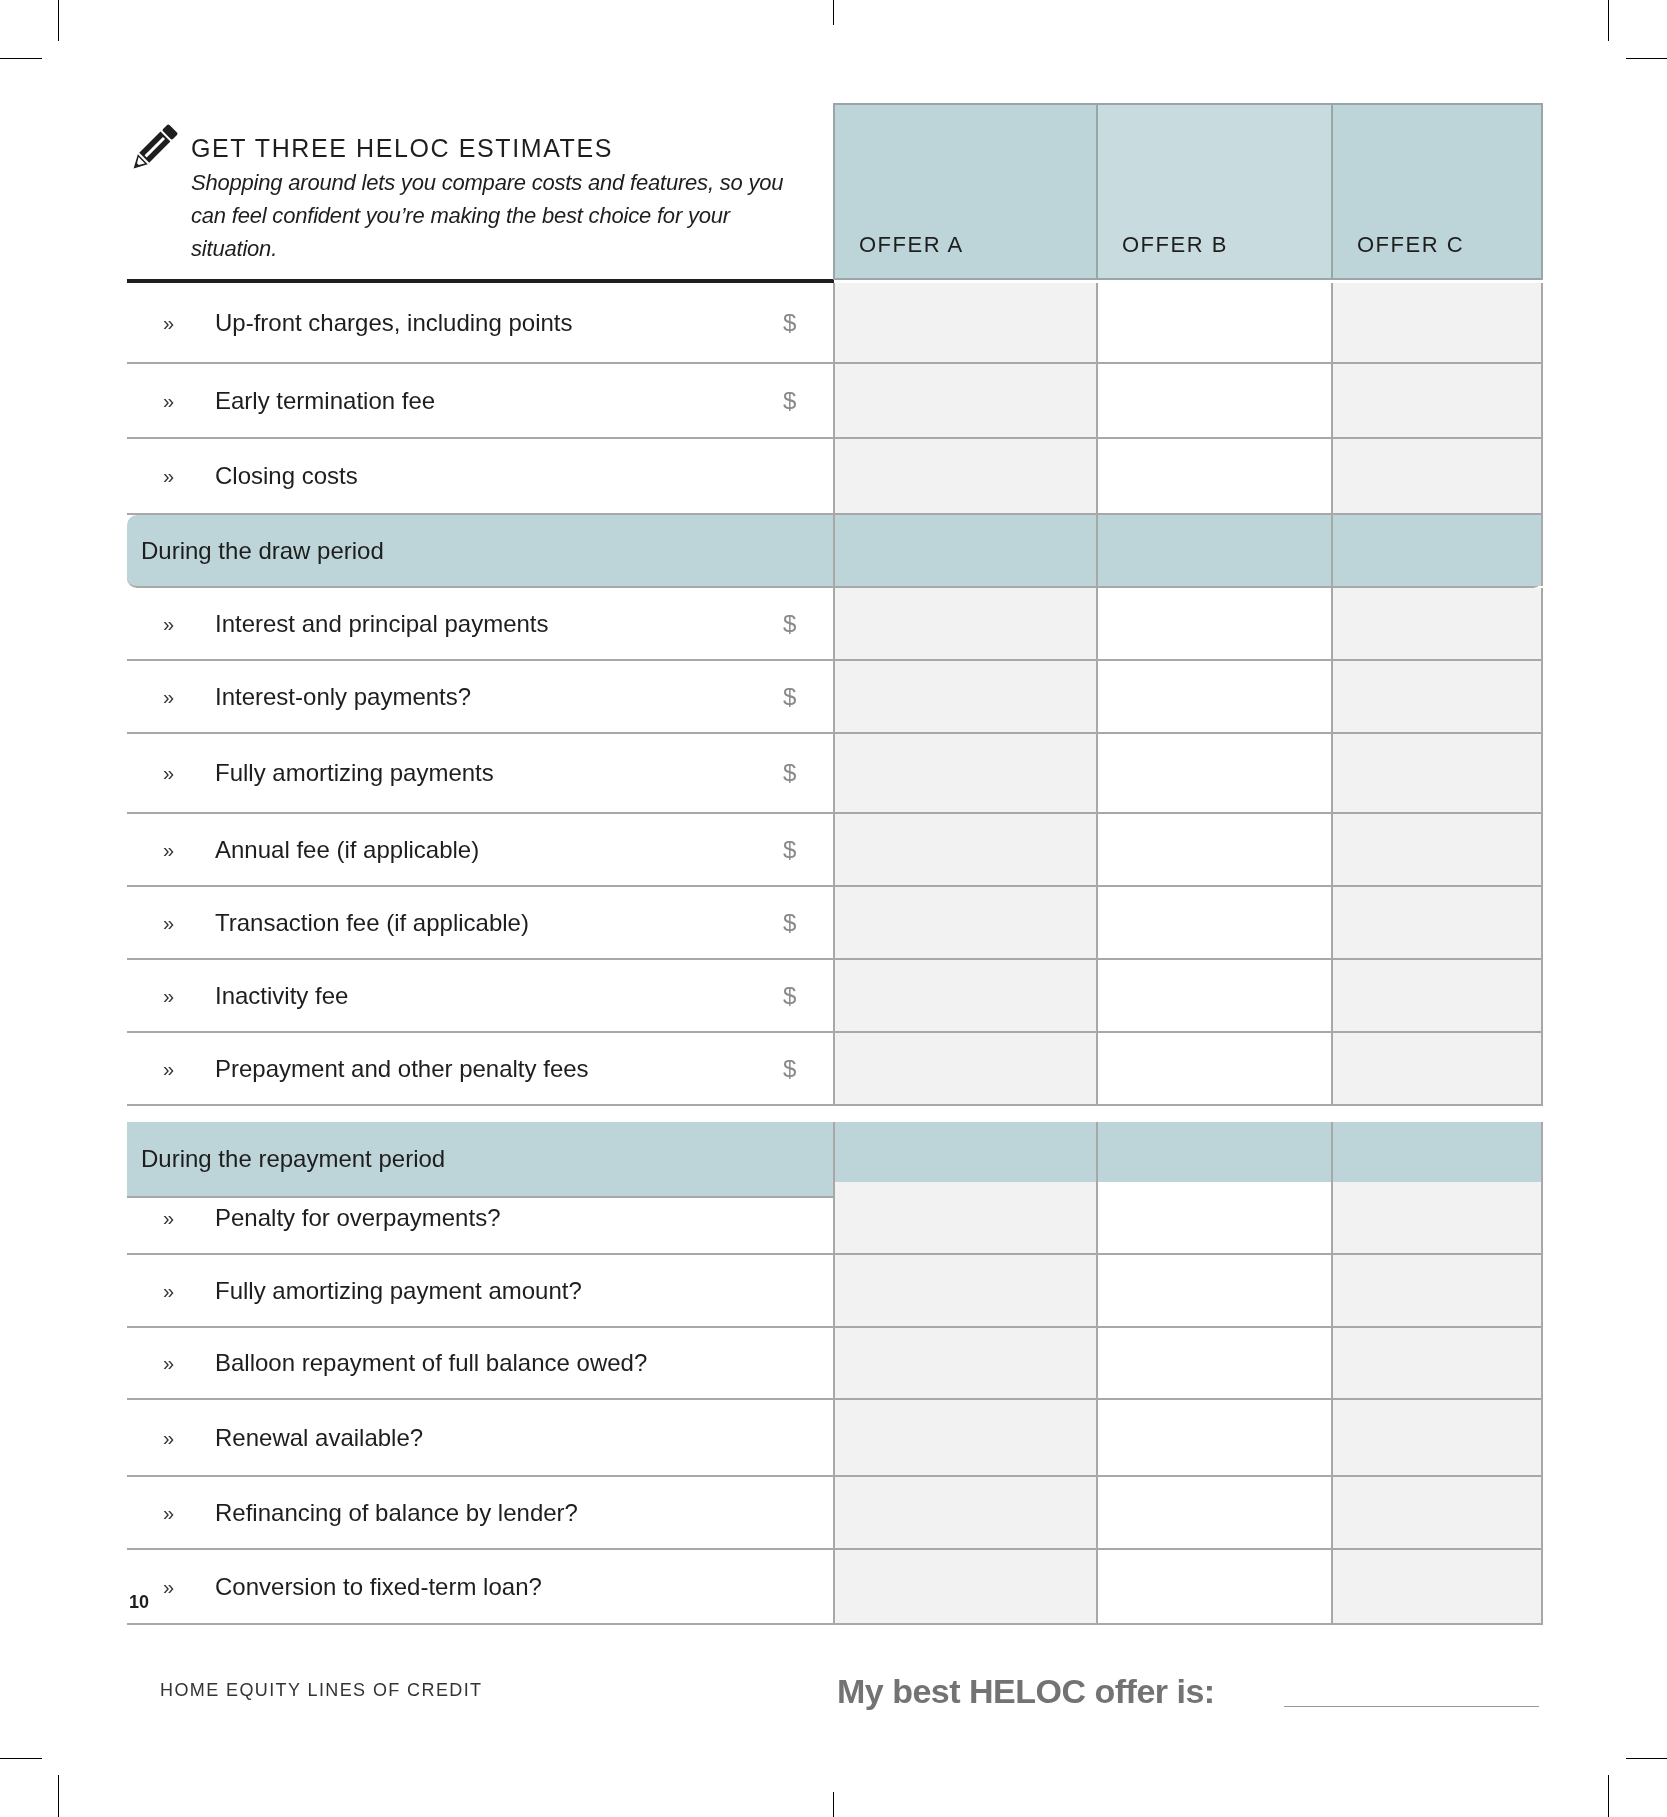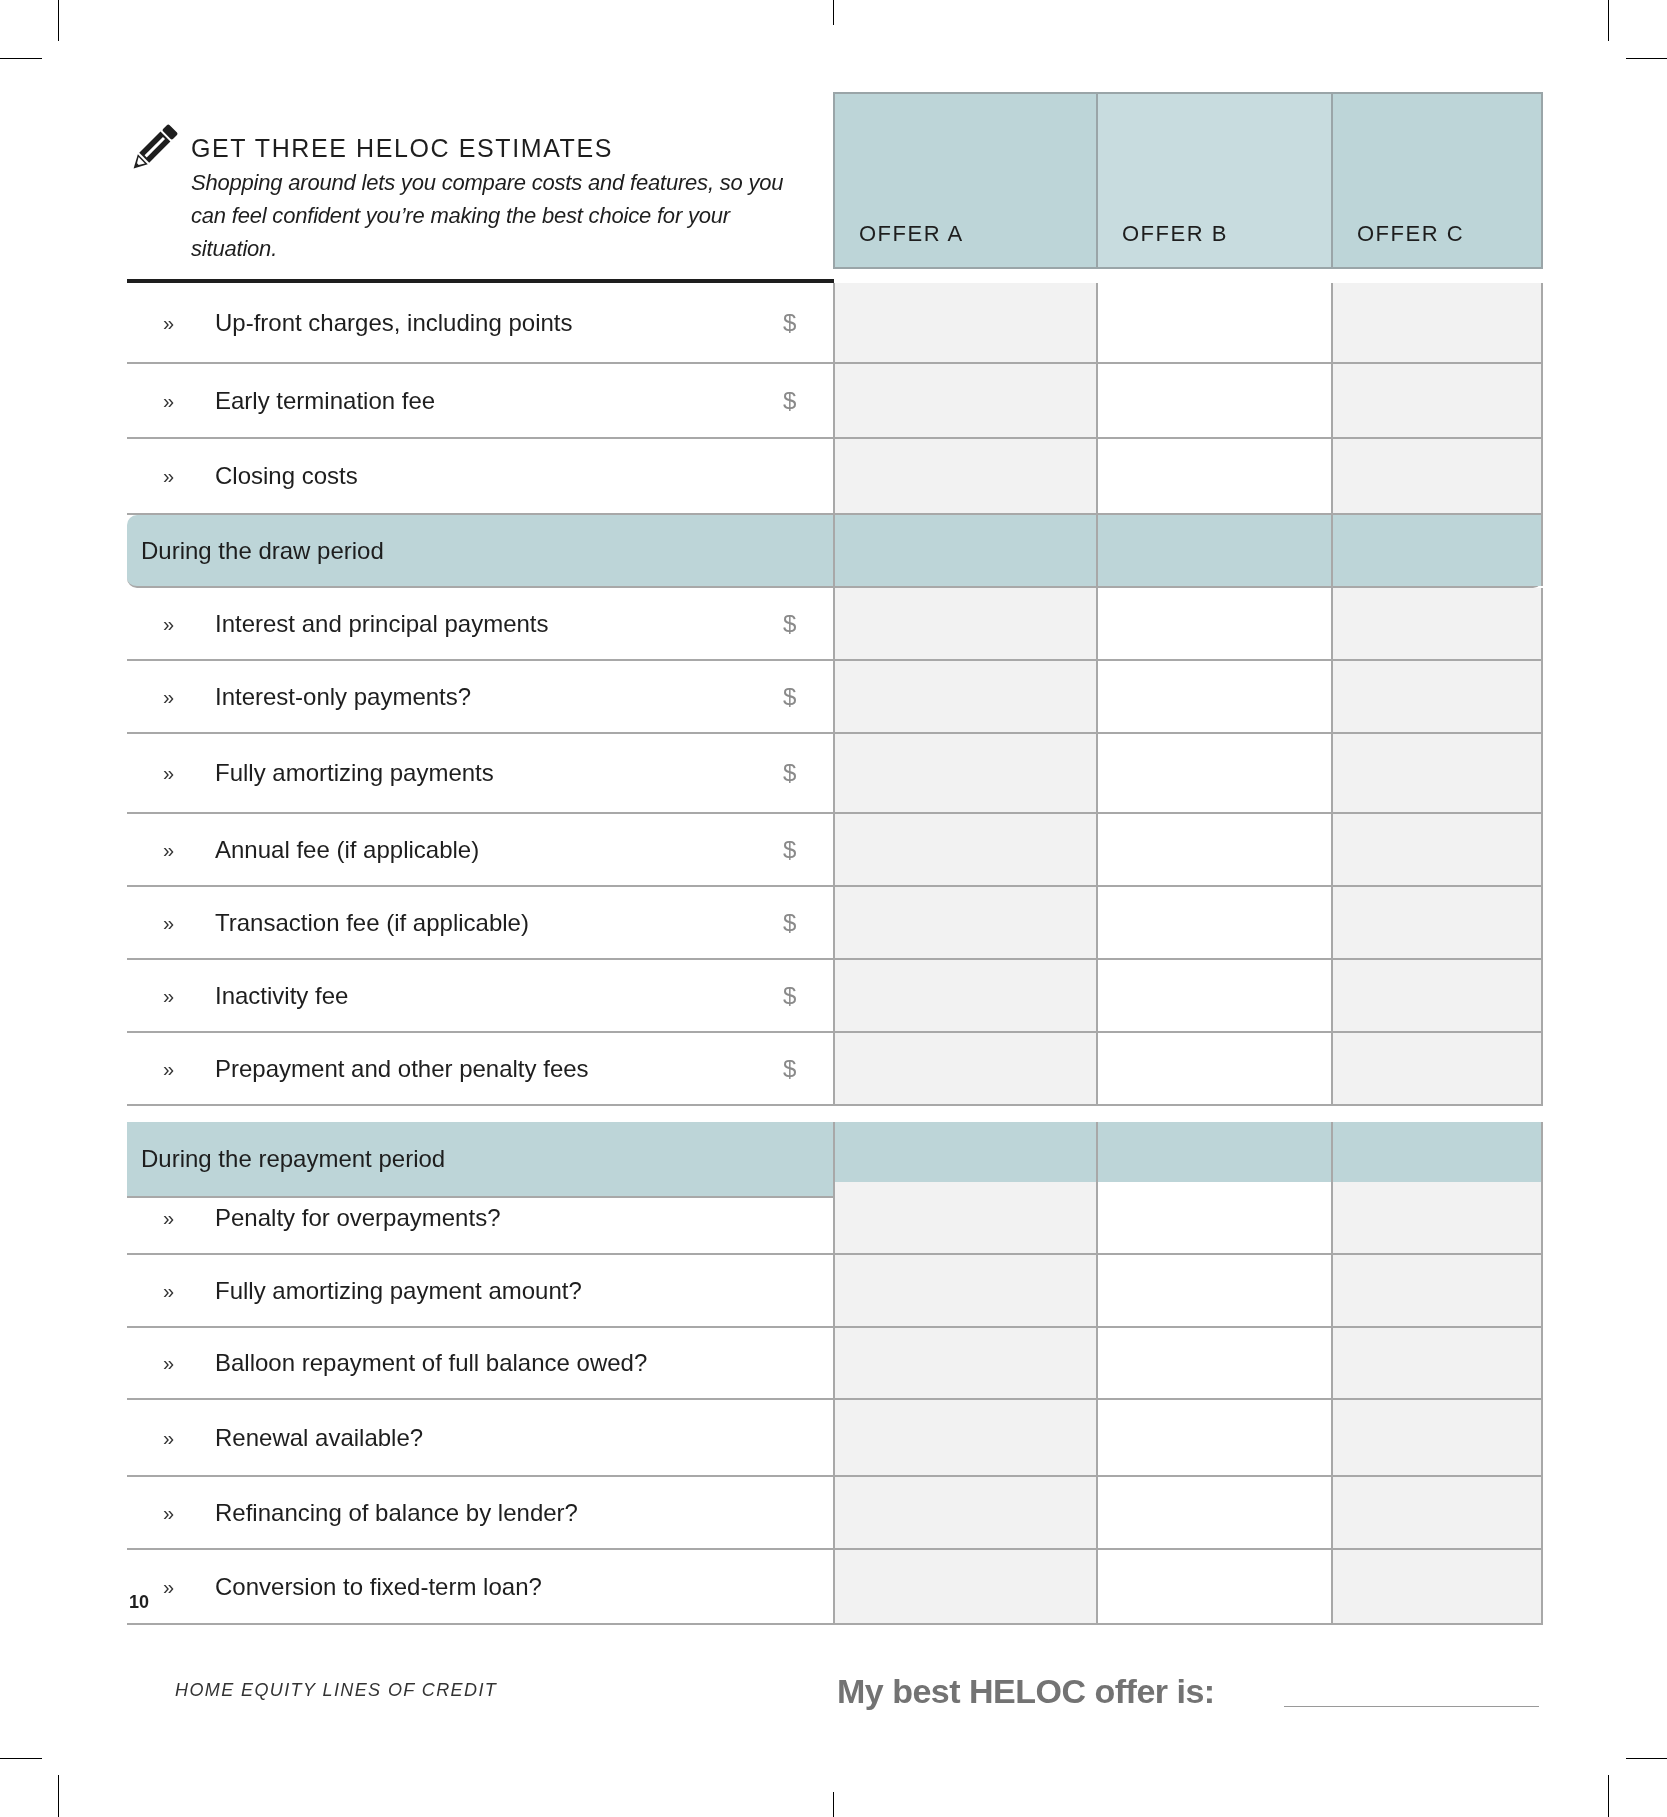--- a/index.html
+++ b/index.html
@@ -7,38 +7,38 @@
          font-family: "Liberation Sans", sans-serif; color: #1e1e1e; }
   .crop { position: absolute; background: #000; }
   .v { width: 1px; }
   .h { height: 1px; }
 
   .pencil { position: absolute; left: 126px; top: 124px; width: 52px; height: 52px; }
   .title { position: absolute; left: 191px; top: 134px; font-size: 25px; letter-spacing: 1.6px; color: #1e1e1e; }
   .subtitle { position: absolute; left: 191px; top: 166px; width: 600px; font-size: 22px; font-style: italic; line-height: 33px; color: #1e1e1e; letter-spacing: -0.2px; }
   .title-rule { position: absolute; left: 127px; top: 279px; width: 707px; height: 4px; background: #1e1e1e; }
 
-  .hdr-cell { position: absolute; top: 92px; height: 177px; box-sizing: border-box;
+  .hdr-cell { position: absolute; top: 103px; height: 177px; box-sizing: border-box;
               border: 2px solid #9aa5a8; border-right: none; border-bottom: 2px solid #9aa5a8; }
   .hdr-cell.last { border-right: 2px solid #9aa5a8; }
   .hdr-label { position: absolute; left: 24px; bottom: 20px; font-size: 22px; letter-spacing: 1.5px; color: #1e1e1e; }
 
   .row { position: absolute; left: 127px; width: 1416px; box-sizing: border-box; border-bottom: 2px solid #a8a8a8; }
   .row .label-col { position: absolute; left: 0; top: 0; bottom: 0; width: 707px; }
   .row .bullet { position: absolute; left: 36px; top: 50%; transform: translateY(-50%); font-size: 20px; color: #333; }
   .row .text { position: absolute; left: 88px; top: 50%; transform: translateY(-50%); font-size: 24px; color: #1e1e1e; white-space: nowrap; }
   .row .dollar { position: absolute; left: 656px; top: 50%; transform: translateY(-50%); font-size: 24px; color: #8a8a8a; }
   .row .cell { position: absolute; top: 0; bottom: 0; box-sizing: border-box; border-left: 2px solid #a8a8a8; }
   .row .cell.last { border-right: 2px solid #a8a8a8; }
   .row.section { background: #bdd5d8; }
   .row.section .text { left: 14px; }
   .row.section .cell { background: #bdd5d8; }
 
   .footer-num { position: absolute; left: 129px; top: 1592px; font-size: 18px; font-weight: bold; color: #1e1e1e; }
-  .footer-title { position: absolute; left: 175px; top: 1680px; font-size: 18px; letter-spacing: 1.4px; color: #333; font-style: italic; }
+  .footer-title { position: absolute; left: 160px; top: 1680px; font-size: 18px; letter-spacing: 1.4px; color: #333; }
   .best-label { position: absolute; left: 837px; top: 1672px; font-size: 34px; font-weight: bold; color: #737373; letter-spacing: -0.5px; }
   .best-line { position: absolute; left: 1284px; top: 1706px; width: 255px; height: 1px; background: #9a9a9a; }
 </style>
 </head>
 <body>
 
 <div class="crop v" style="left:58px;top:0;height:41px;"></div>
 <div class="crop h" style="left:0;top:58px;width:42px;"></div>
 <div class="crop v" style="left:833px;top:0;height:25px;"></div>
 <div class="crop v" style="left:1608px;top:0;height:41px;"></div>

